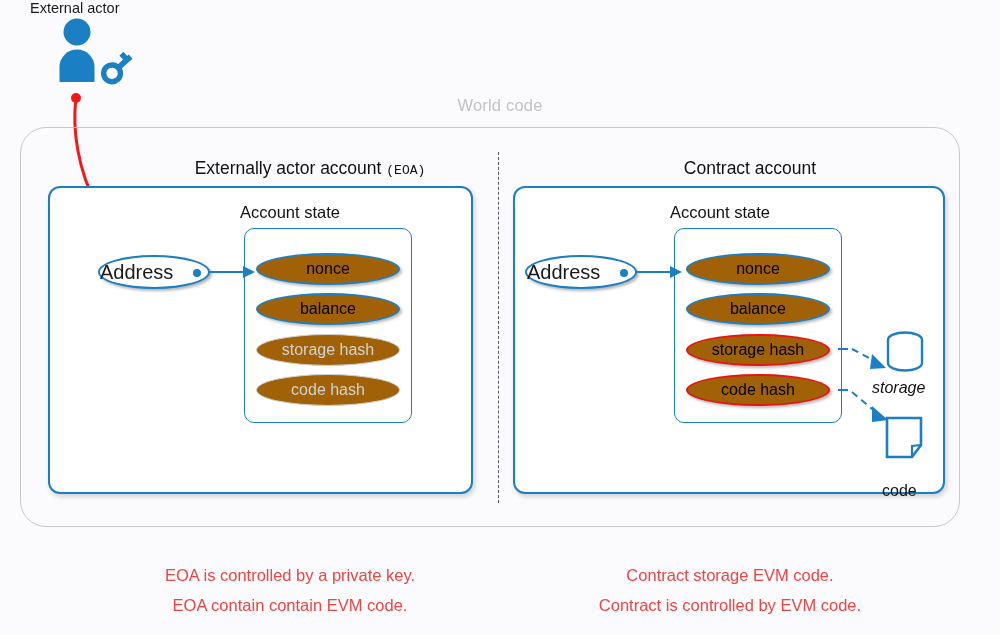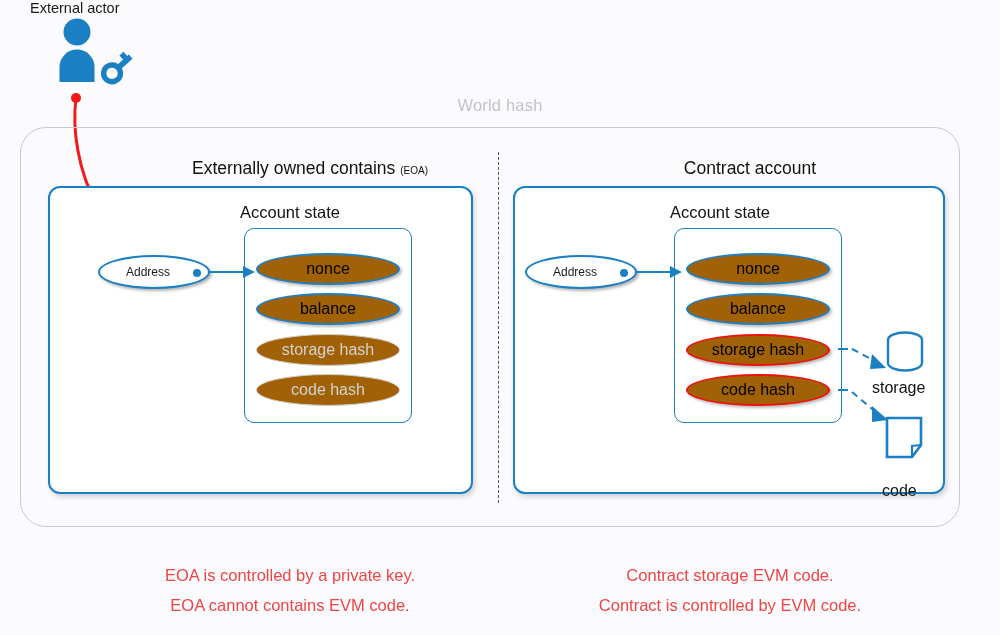--- a/index.html
+++ b/index.html
@@ -81,21 +81,22 @@
 
   
   .panel-title {
     position: absolute;
     text-align: center;
     font-size: 17.5px;
     color: #111;
     white-space: nowrap;
   }
   .panel-title .sub {
-    font-size: 10px;
+    font-size: 13px;
+    font-family: Liberation Mono, monospace;
   }
   .account-box {
     position: absolute;
     border: 2.2px solid #1b7fc4;
     border-radius: 12px;
     background: #ffffff;
     box-sizing: border-box;
     box-shadow: 2px 3px 5px rgba(0,0,0,.16);
   }
   .state-title {
@@ -137,25 +138,24 @@
   }
   .ellipse.muted {
     border: 1.8px solid #cfcfcf;
     color: #d2d2d2;
     box-shadow: none;
   }
   .addr-ellipse {
     position: absolute;
     display: flex;
     align-items: center;
-    justify-content: center;
     border-radius: 50%;
     border: 2.2px solid #1b7fc4;
     background: #fff;
-    font-size: 12px;
+    font-size: 20px;
     box-sizing: border-box;
     box-shadow: 2px 2px 3px rgba(0,0,0,.3);
     padding-right: 12px;
     white-space: nowrap;
   }
   .addr-dot {
     position: absolute;
     width: 8px;
     height: 8px;
     border-radius: 50%;
@@ -202,26 +202,26 @@
       </g>
     </svg>
   </div>
 
   <svg style="position:absolute;left:0;top:0;width:1000px;height:635px;pointer-events:none">
     <path d="M76,98 C72,130 78,170 97,206" fill="none" stroke="#f51818" stroke-width="3"></path>
     <circle cx="76" cy="98" r="5" fill="#f51818"></circle>
     <circle cx="97" cy="207" r="5" fill="#f51818"></circle>
   </svg>
 
-  <div id="world-state-label">World hash</div>
+  <div id="world-state-label">World code</div>
   <div id="world-state-box"></div>
   <div id="panel-divider"></div>
 
   <div class="panel-title" style="left:150px;top:158px;width:320px;">
-    <span>Externally owned contains</span>
+    <span>Externally actor account</span>
     <span class="sub">(EOA)</span>
   </div>
 
   <div class="account-box" style="left:48px;top:186px;width:425px;height:308px;"></div>
 
   <div class="state-title" style="left:240px;top:203px;width:180px;">Account state</div>
 
   <div class="state-box" style="left:244px;top:228px;width:168px;height:195px;"></div>
 
   <div class="addr-ellipse" style="left:98px;top:255px;width:112px;height:34px;">
@@ -272,31 +272,31 @@
 
     <line x1="838" y1="390" x2="848" y2="390" stroke="#1b7fc4" stroke-width="2"></line>
     <line x1="852" y1="392" x2="878" y2="414" stroke="#1b7fc4" stroke-width="2" stroke-dasharray="7,5"></line>
     <path d="M872,406 L888,420 L872,422 Z" fill="#1b7fc4"></path>
   </svg>
 
   <svg style="position:absolute;left:884px;top:330px;width:42px;height:46px" viewBox="0 0 42 46">
     <ellipse cx="21" cy="10" rx="17" ry="7.5" fill="#fff" stroke="#1b7fc4" stroke-width="2.4"></ellipse>
     <path d="M4,10 L4,33 a17,7.5 0 0 0 34,0 L38,10" fill="#fff" stroke="#1b7fc4" stroke-width="2.4"></path>
   </svg>
-  <div class="side-label" style="left:872px;top:379px;">storage</div>
+  <div class="side-label" style="left:872px;top:379px;font-style:italic;">storage</div>
 
   <svg style="position:absolute;left:884px;top:415px;width:44px;height:46px" viewBox="0 0 44 46">
     <path d="M3,3 L37,3 L37,30 L28,42 L3,42 Z" fill="#fff" stroke="#1b7fc4" stroke-width="2.6"></path>
     <path d="M37,30 L28,31 L28,42" fill="none" stroke="#1b7fc4" stroke-width="2.2"></path>
   </svg>
   <div class="side-label" style="left:882px;top:482px;">code</div>
 
   <div class="caption" style="left:60px;top:560px;width:460px;">
     <div>EOA is controlled by a private key.</div>
-    <div>EOA cannot contains EVM code.</div>
+    <div>EOA contain contain EVM code.</div>
   </div>
 
   <div class="caption" style="left:500px;top:560px;width:460px;">
     <div>Contract storage EVM code.</div>
     <div>Contract is controlled by EVM code.</div>
   </div>
 
 </div>
 
 </body></html>

